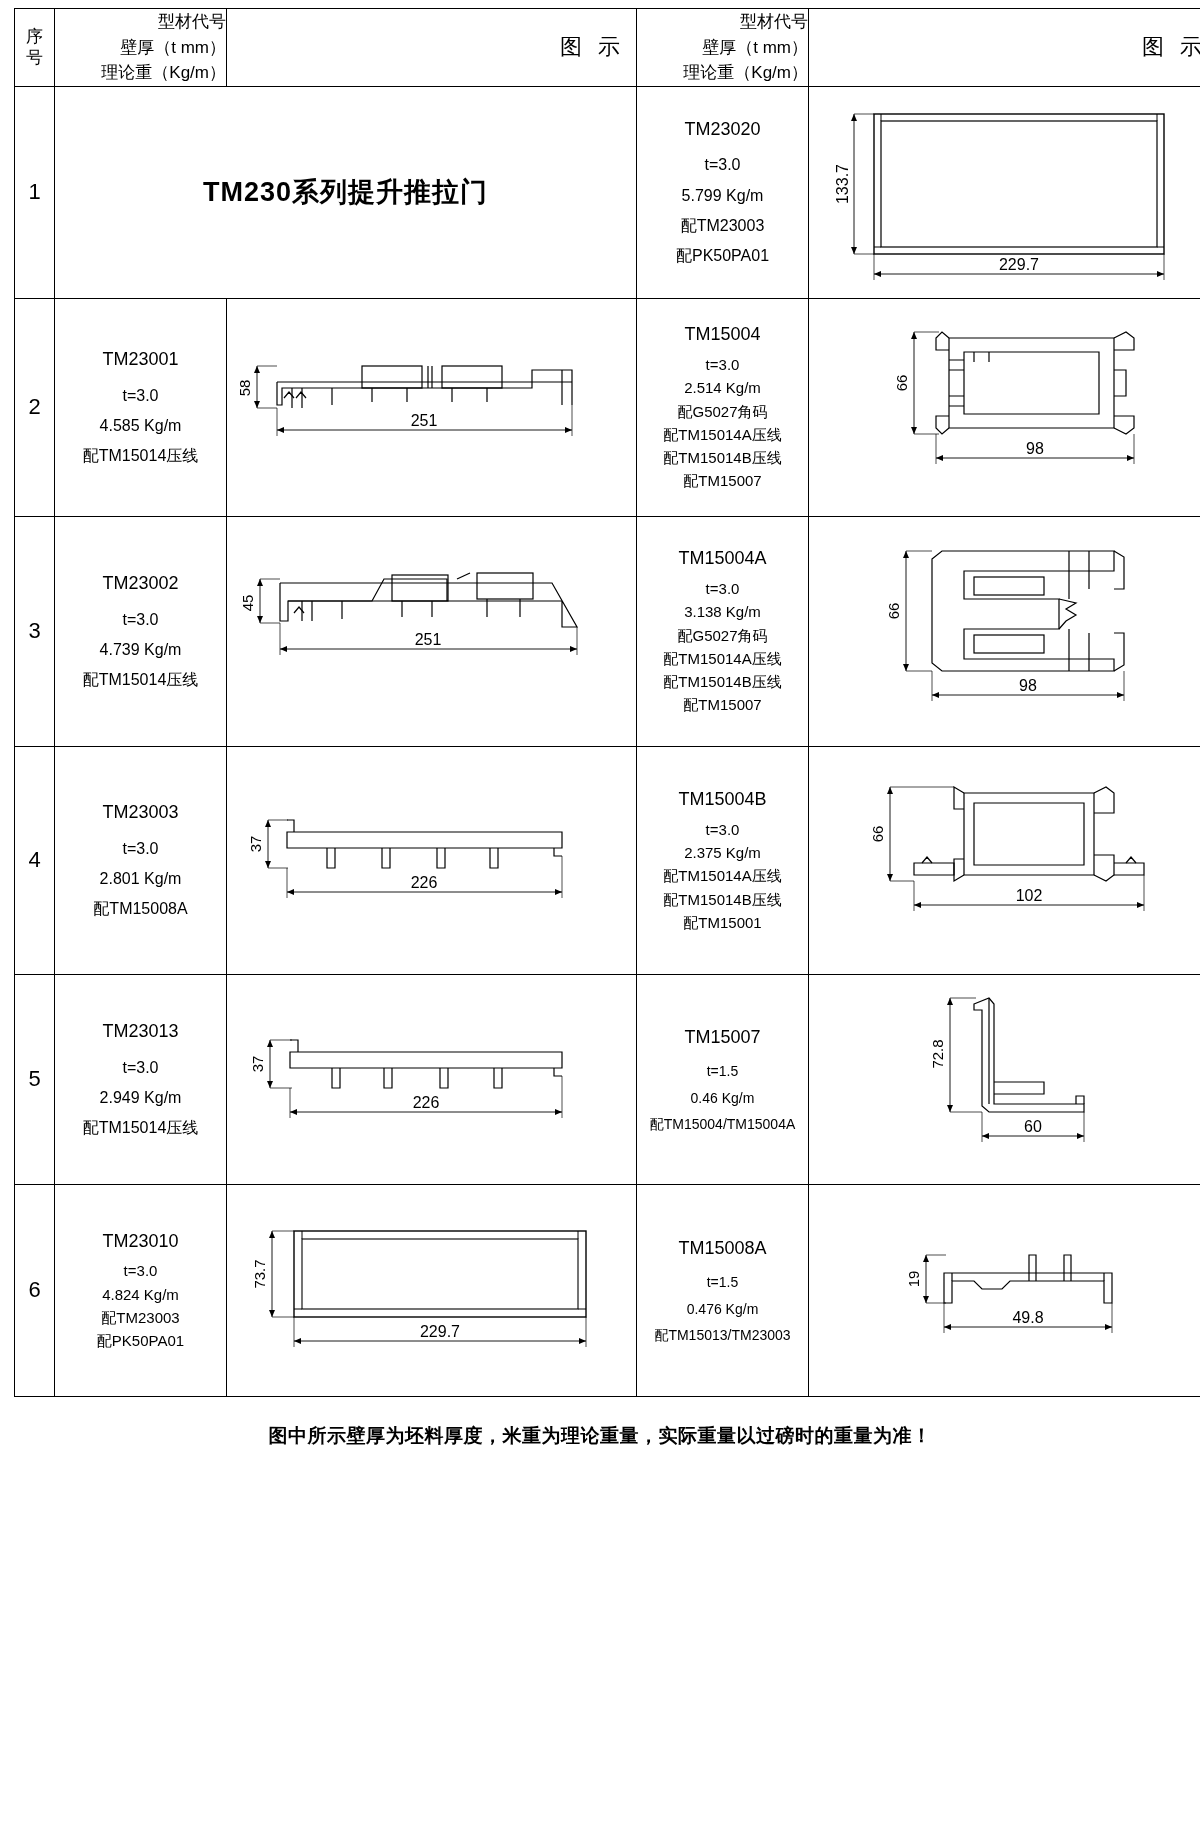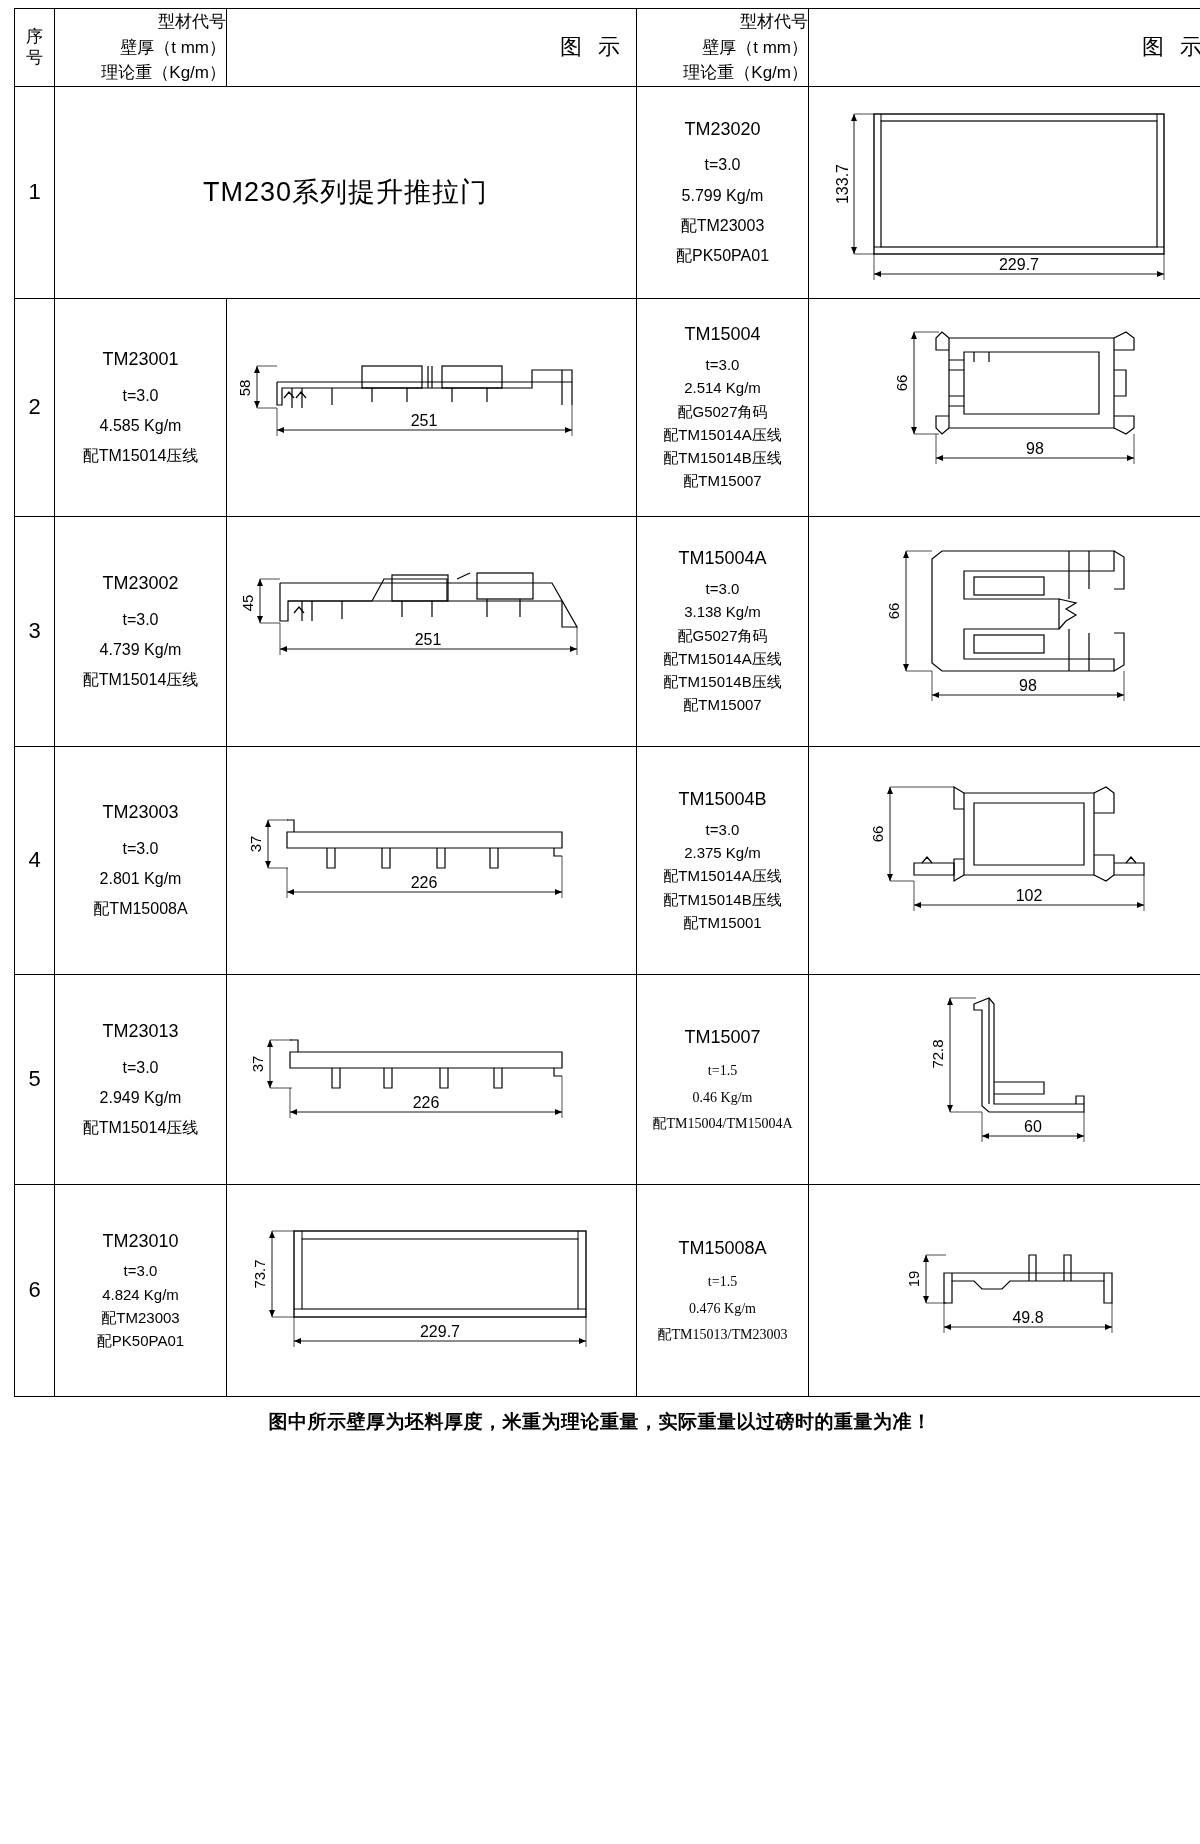--- a/index.html
+++ b/index.html
@@ -73,42 +73,42 @@
     margin-bottom: 4px;
   }
   .info-cell .line {
     display: block;
     white-space: nowrap;
   }
   .info-cell.tight {
     line-height: 1.55;
   }
   .info-cell.tight .line { font-size: 15px; }
-  .info-cell.small .line { font-size: 14px; font-family: Liberation Serif, serif; }
+  .info-cell.small .line { font-size: 14px; }
 
   .banner-cell {
     text-align: center;
     font-size: 27px;
-    font-weight: normal;
+    font-weight: bold;
     letter-spacing: 1px;
   }
   .fig-cell {
     position: relative;
     height: 100%;
   }
   .fig-wrap {
     width: 100%;
     display: block;
   }
   .fig-wrap svg { display: block; margin: 0 auto; }
   .footnote {
     text-align: center;
     font-size: 19px;
     font-weight: bold;
-    margin-top: 12px;
+    margin-top: 26px;
     letter-spacing: 0.5px;
   }
   text { font-family: "Liberation Sans", "DejaVu Sans", sans-serif; }
 </style>
 </head>
 <body>
 
 <div class="page">
 
 <table class="spec">

